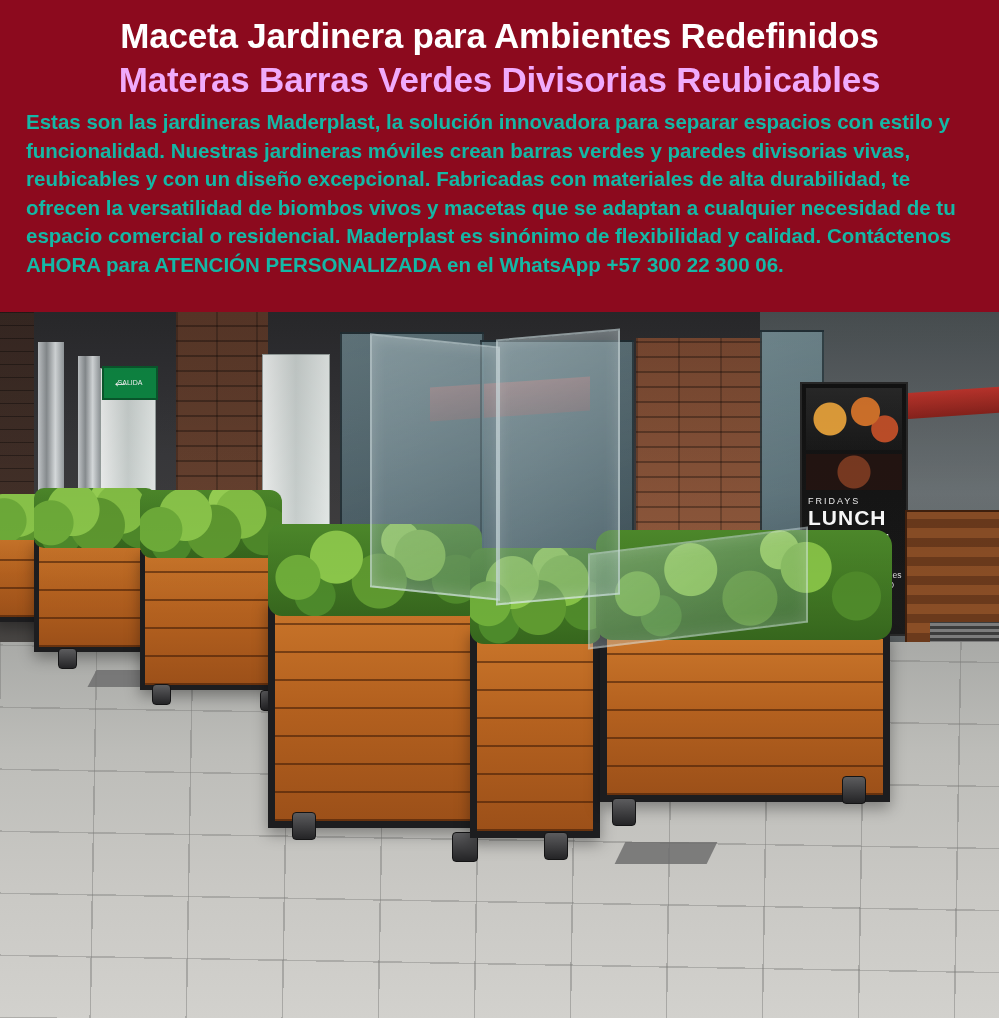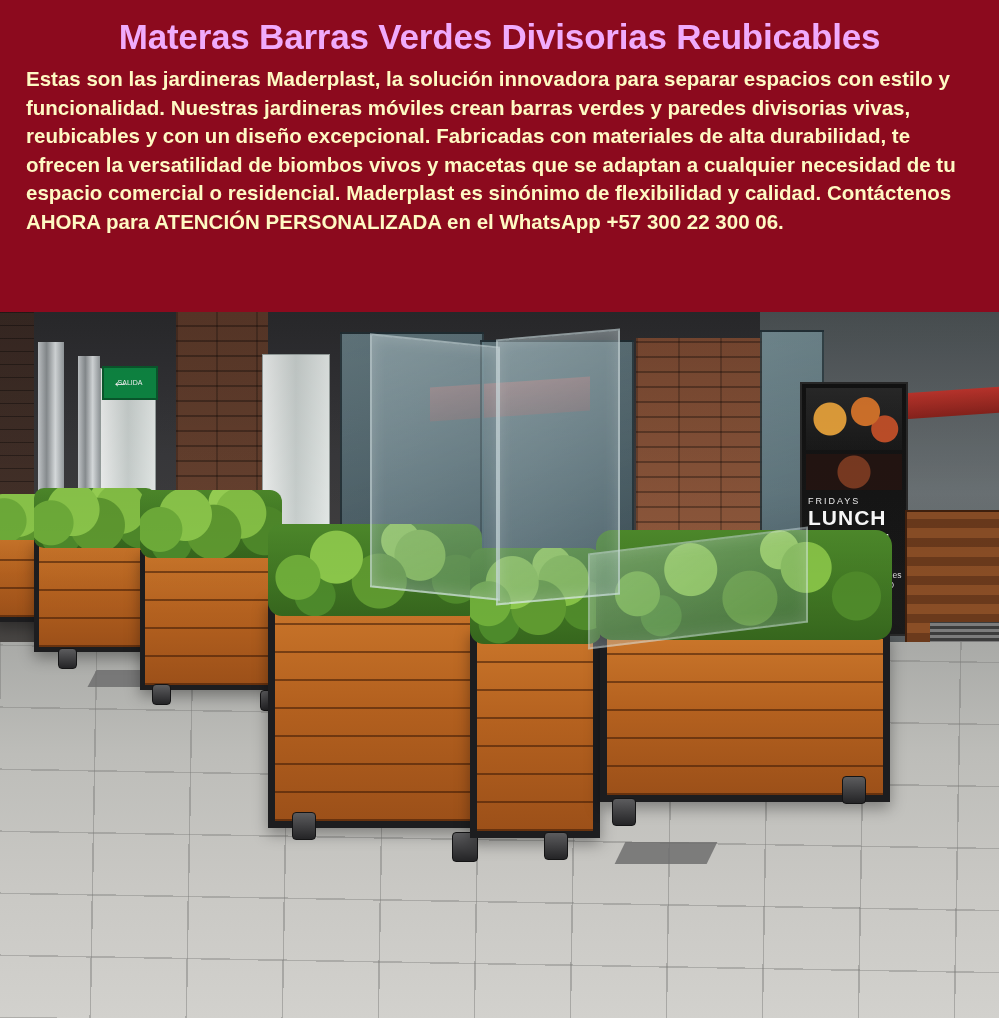--- a/index.html
+++ b/index.html
@@ -44,21 +44,21 @@
     margin: 0 0 6px 0;
     color: #f0abfc;
     font-size: 35px;
     line-height: 45px;
     font-weight: bold;
     text-align: center;
     letter-spacing: -0.2px;
   }
   .banner p {
     margin: 0;
-    color: #fef9c3;
+    color: #14b8a6;
     font-size: 20.5px;
     line-height: 28.6px;
     font-weight: bold;
     text-align: left;
   }
 
   
   .photo {
     position: absolute;
     left: 0; top: 312px;
@@ -216,20 +216,21 @@
     background: linear-gradient(180deg, rgba(0,0,0,.10), rgba(0,0,0,0) 45%);
     pointer-events: none;
   }
 </style>
 </head>
 <body>
 
 <div class="poster">
 
   <div class="banner">
+    <h1>Maceta Jardinera para Ambientes Redefinidos</h1>
     <h2>Materas Barras Verdes Divisorias Reubicables</h2>
     <p>Estas son las jardineras Maderplast, la solución innovadora para separar espacios con estilo y funcionalidad. Nuestras jardineras móviles crean barras verdes y paredes divisorias vivas, reubicables y con un diseño excepcional. Fabricadas con materiales de alta durabilidad, te ofrecen la versatilidad de biombos vivos y macetas que se adaptan a cualquier necesidad de tu espacio comercial o residencial. Maderplast es sinónimo de flexibilidad y calidad. Contáctenos AHORA para ATENCIÓN PERSONALIZADA en el WhatsApp +57 300 22 300 06.</p>
   </div>
 
   <div class="photo">
 
     <div class="bg-sky"></div>
     <div class="store-right"></div>
     <div class="brick-left"></div>
     <div class="brick-col second"></div>

